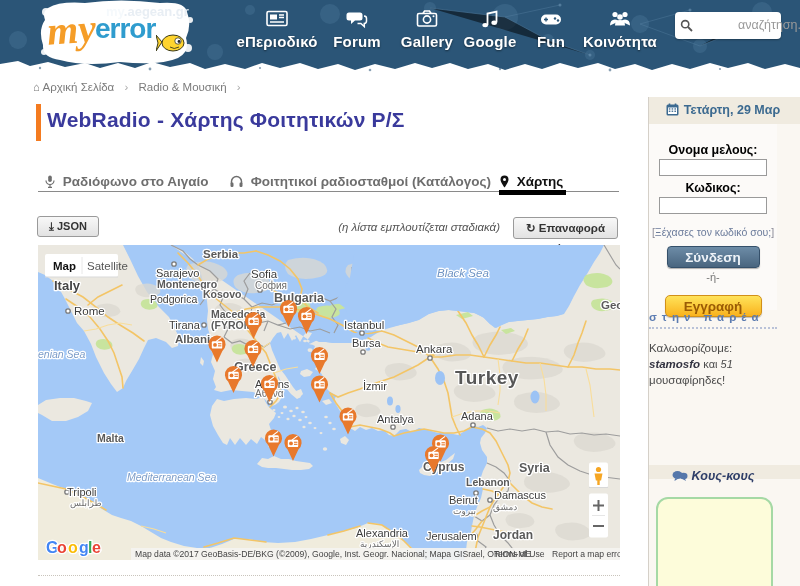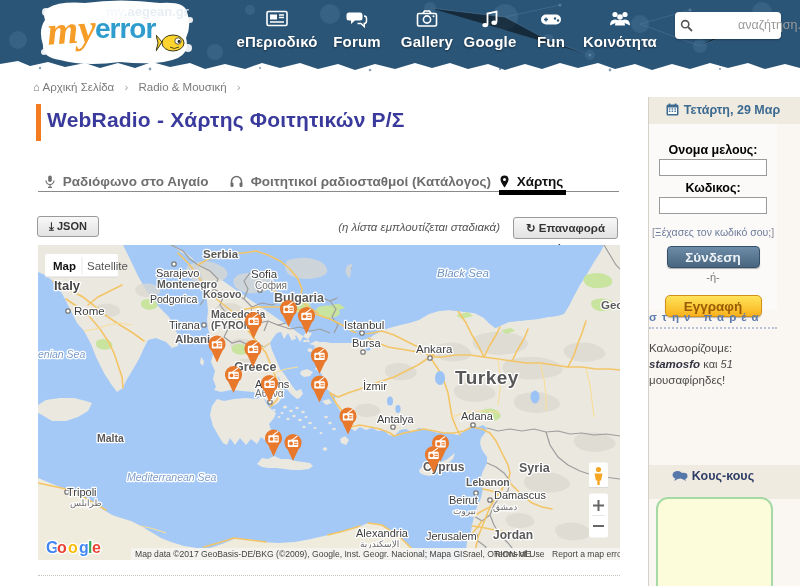--- a/index.html
+++ b/index.html
@@ -36,21 +36,21 @@
 .flabel { font-size:12.5px; font-weight:bold; color:#000000; }
 .finput { width:108px; height:17px; border:1px solid #9a9a9a; background:#fff; display:block; margin:2px auto 0; }
 #forgot { font-size:10.5px; color:#8a8a96; }
 #forgot a { color:#6b7b9b; }
 #btnlogin { display:block; margin:8px auto 0; width:93px; height:22px; background:linear-gradient(#6d8ca7,#49657f); border:1px solid #35506a; border-radius:4px; color:#eef3f8; font-weight:bold; font-size:13.5px; line-height:21px; text-align:center; box-shadow:0 1px 1px rgba(0,0,0,.3); }
 #btnreg { display:block; margin:12px auto 0; width:97px; height:22px; background:linear-gradient(#ffe35a,#f9b21d); border:1px solid #d29019; border-radius:5px; color:#9a5b05; font-weight:bold; font-size:13.5px; line-height:21px; text-align:center; box-shadow:0 1px 1px rgba(0,0,0,.25); }
 #parea { position:absolute; left:0px; top:214px; width:128px; text-align:left; }
 #parea .ttl { color:#5b7bb0; font-weight:bold; font-size:11.5px; letter-spacing:5px; padding-bottom:4px; border-bottom:2px dotted #b9c2d8; }
 #parea .wt { margin-top:11px; font-size:11.5px; color:#4a4a4a; line-height:16px; }
 #parea a { color:#323240; font-style:italic; font-weight:bold; }
-#kousbar { position:absolute; left:0; top:368px; width:152px; height:34px; background:#f0ebe0; font-size:12.5px; font-weight:bold; color:#2e3e68; line-height:22px; }
+#kousbar { position:absolute; left:0; top:368px; width:152px; height:14px; background:#f0ebe0; font-size:12.5px; font-weight:bold; color:#2e3e68; line-height:22px;font-style:italic; }
 #kousbar .ktx { position:absolute; left:0; top:0; width:128px; text-align:center; }
 #kousbox { position:absolute; left:7px; top:400px; width:117px; height:200px; background:#fdfcda; border:2px solid #a5d9a5; border-radius:12px; }
 </style>
 </head>
 <body>
 <div id="page">
 
 <div id="header">
 <svg class="hbg" width="800" height="76" viewBox="0 0 800 76">
   <rect x="0" y="0" width="800" height="76" fill="#2b5577"></rect>

